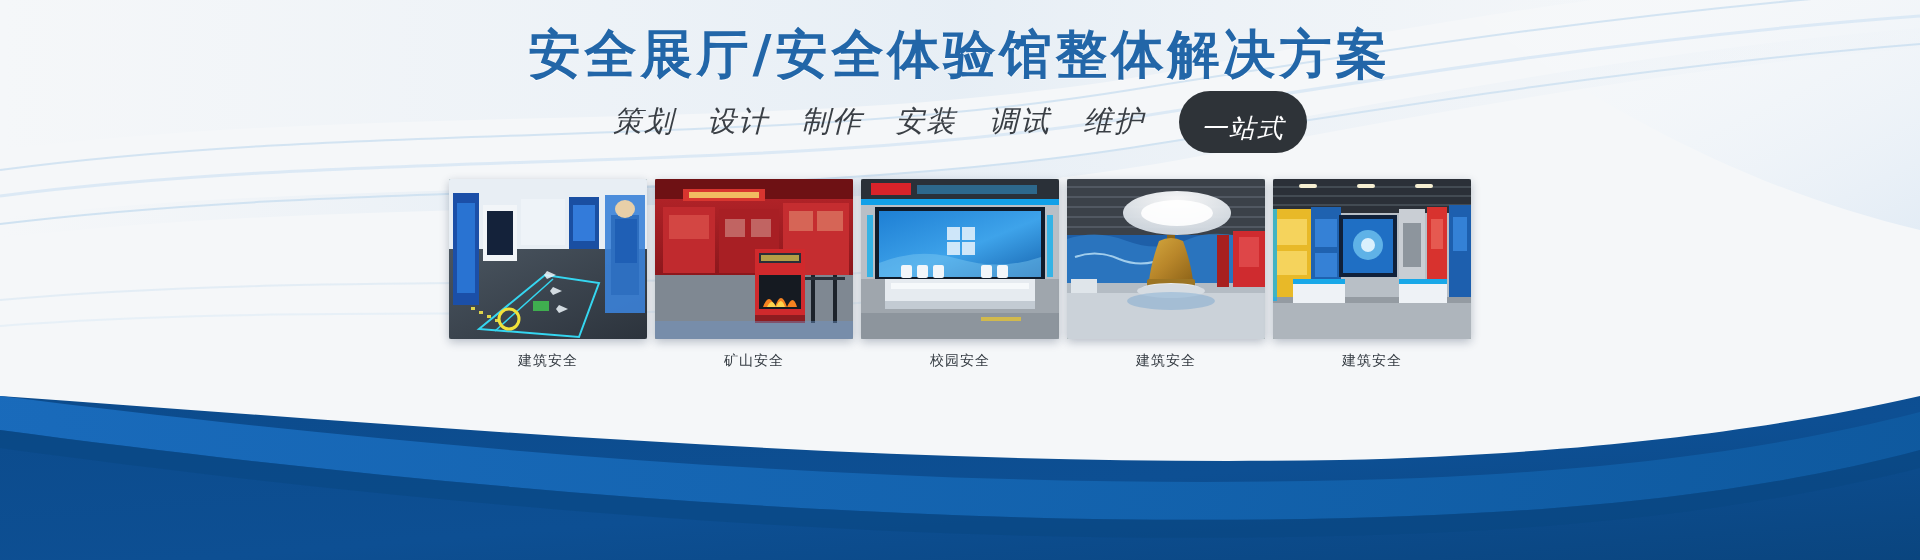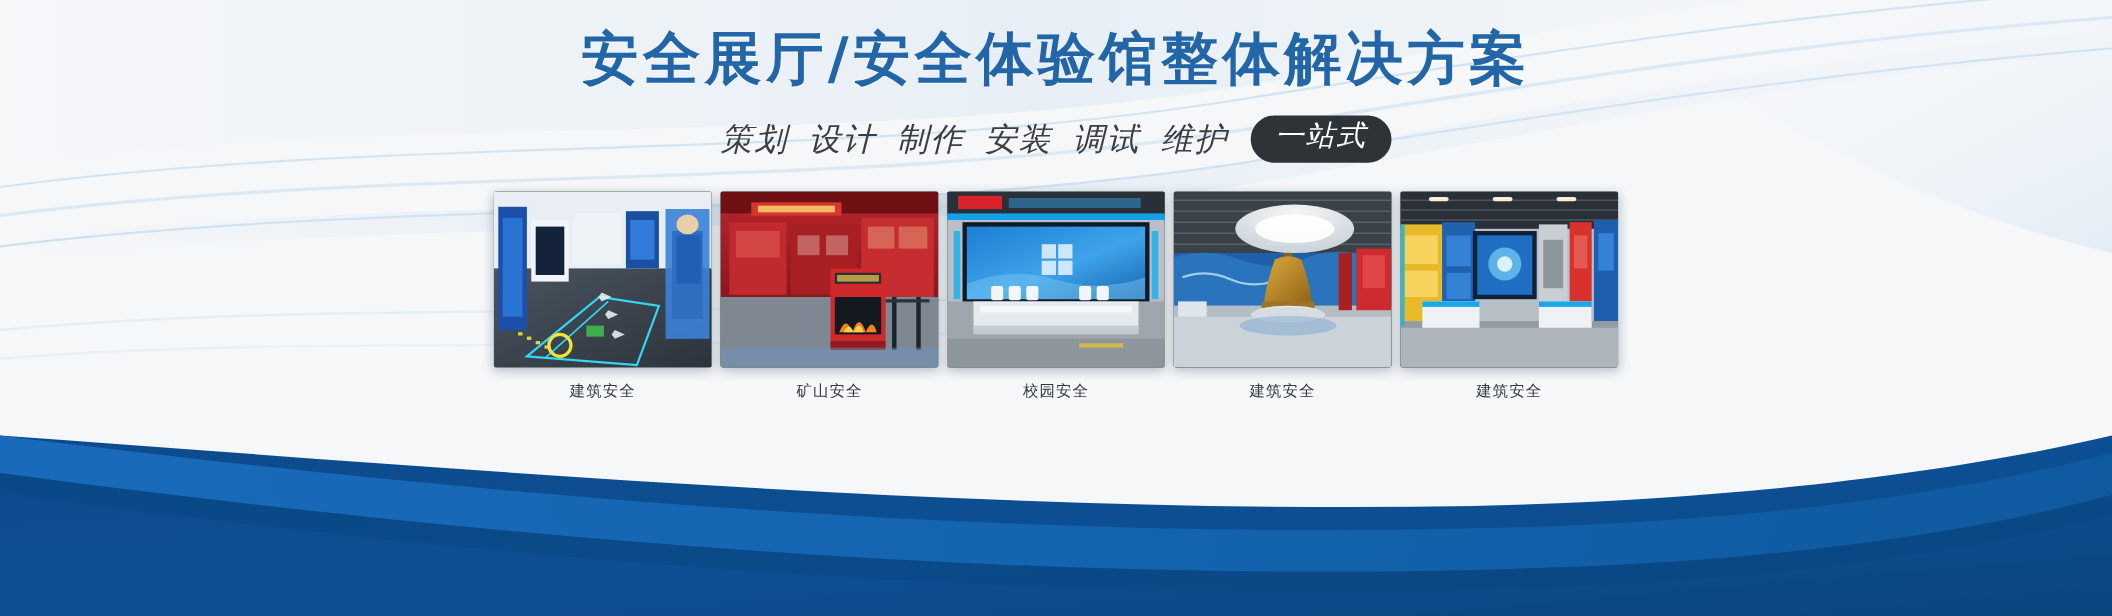--- a/index.html
+++ b/index.html
@@ -29,40 +29,40 @@
     font-size: 52px;
     font-weight: 700;
     color: #2266a8;
     letter-spacing: 4px;
     line-height: 1.25;
     font-family: "DejaVu Sans", "Liberation Sans", sans-serif;
     text-shadow: 0 1px 0 rgba(255,255,255,0.7);
   }
 
   .subtitle-row {
-    margin-top: 18px;
+    margin-top: 4px;
     display: flex;
     align-items: center;
     justify-content: center;
-    gap: 18px;
+    gap: 32px;
     font-size: 29px;
     color: #3a3f45;
     font-style: italic;
     letter-spacing: 2px;
     font-family: "DejaVu Sans", "Liberation Sans", sans-serif;
   }
   .sub-word { white-space: nowrap; }
   .badge {
     display: inline-flex;
     align-items: center;
     justify-content: center;
     background: #2e3338;
     color: #ffffff;
     border-radius: 999px;
-    padding: 1px 22px 7px 22px;
+    padding: 20px 22px 7px 22px;
     font-size: 26px;
     font-style: italic;
     letter-spacing: 2px;
     margin-left: 2px;
   }
 
   .cards {
     margin-top: 26px;
     display: flex;
     justify-content: center;

